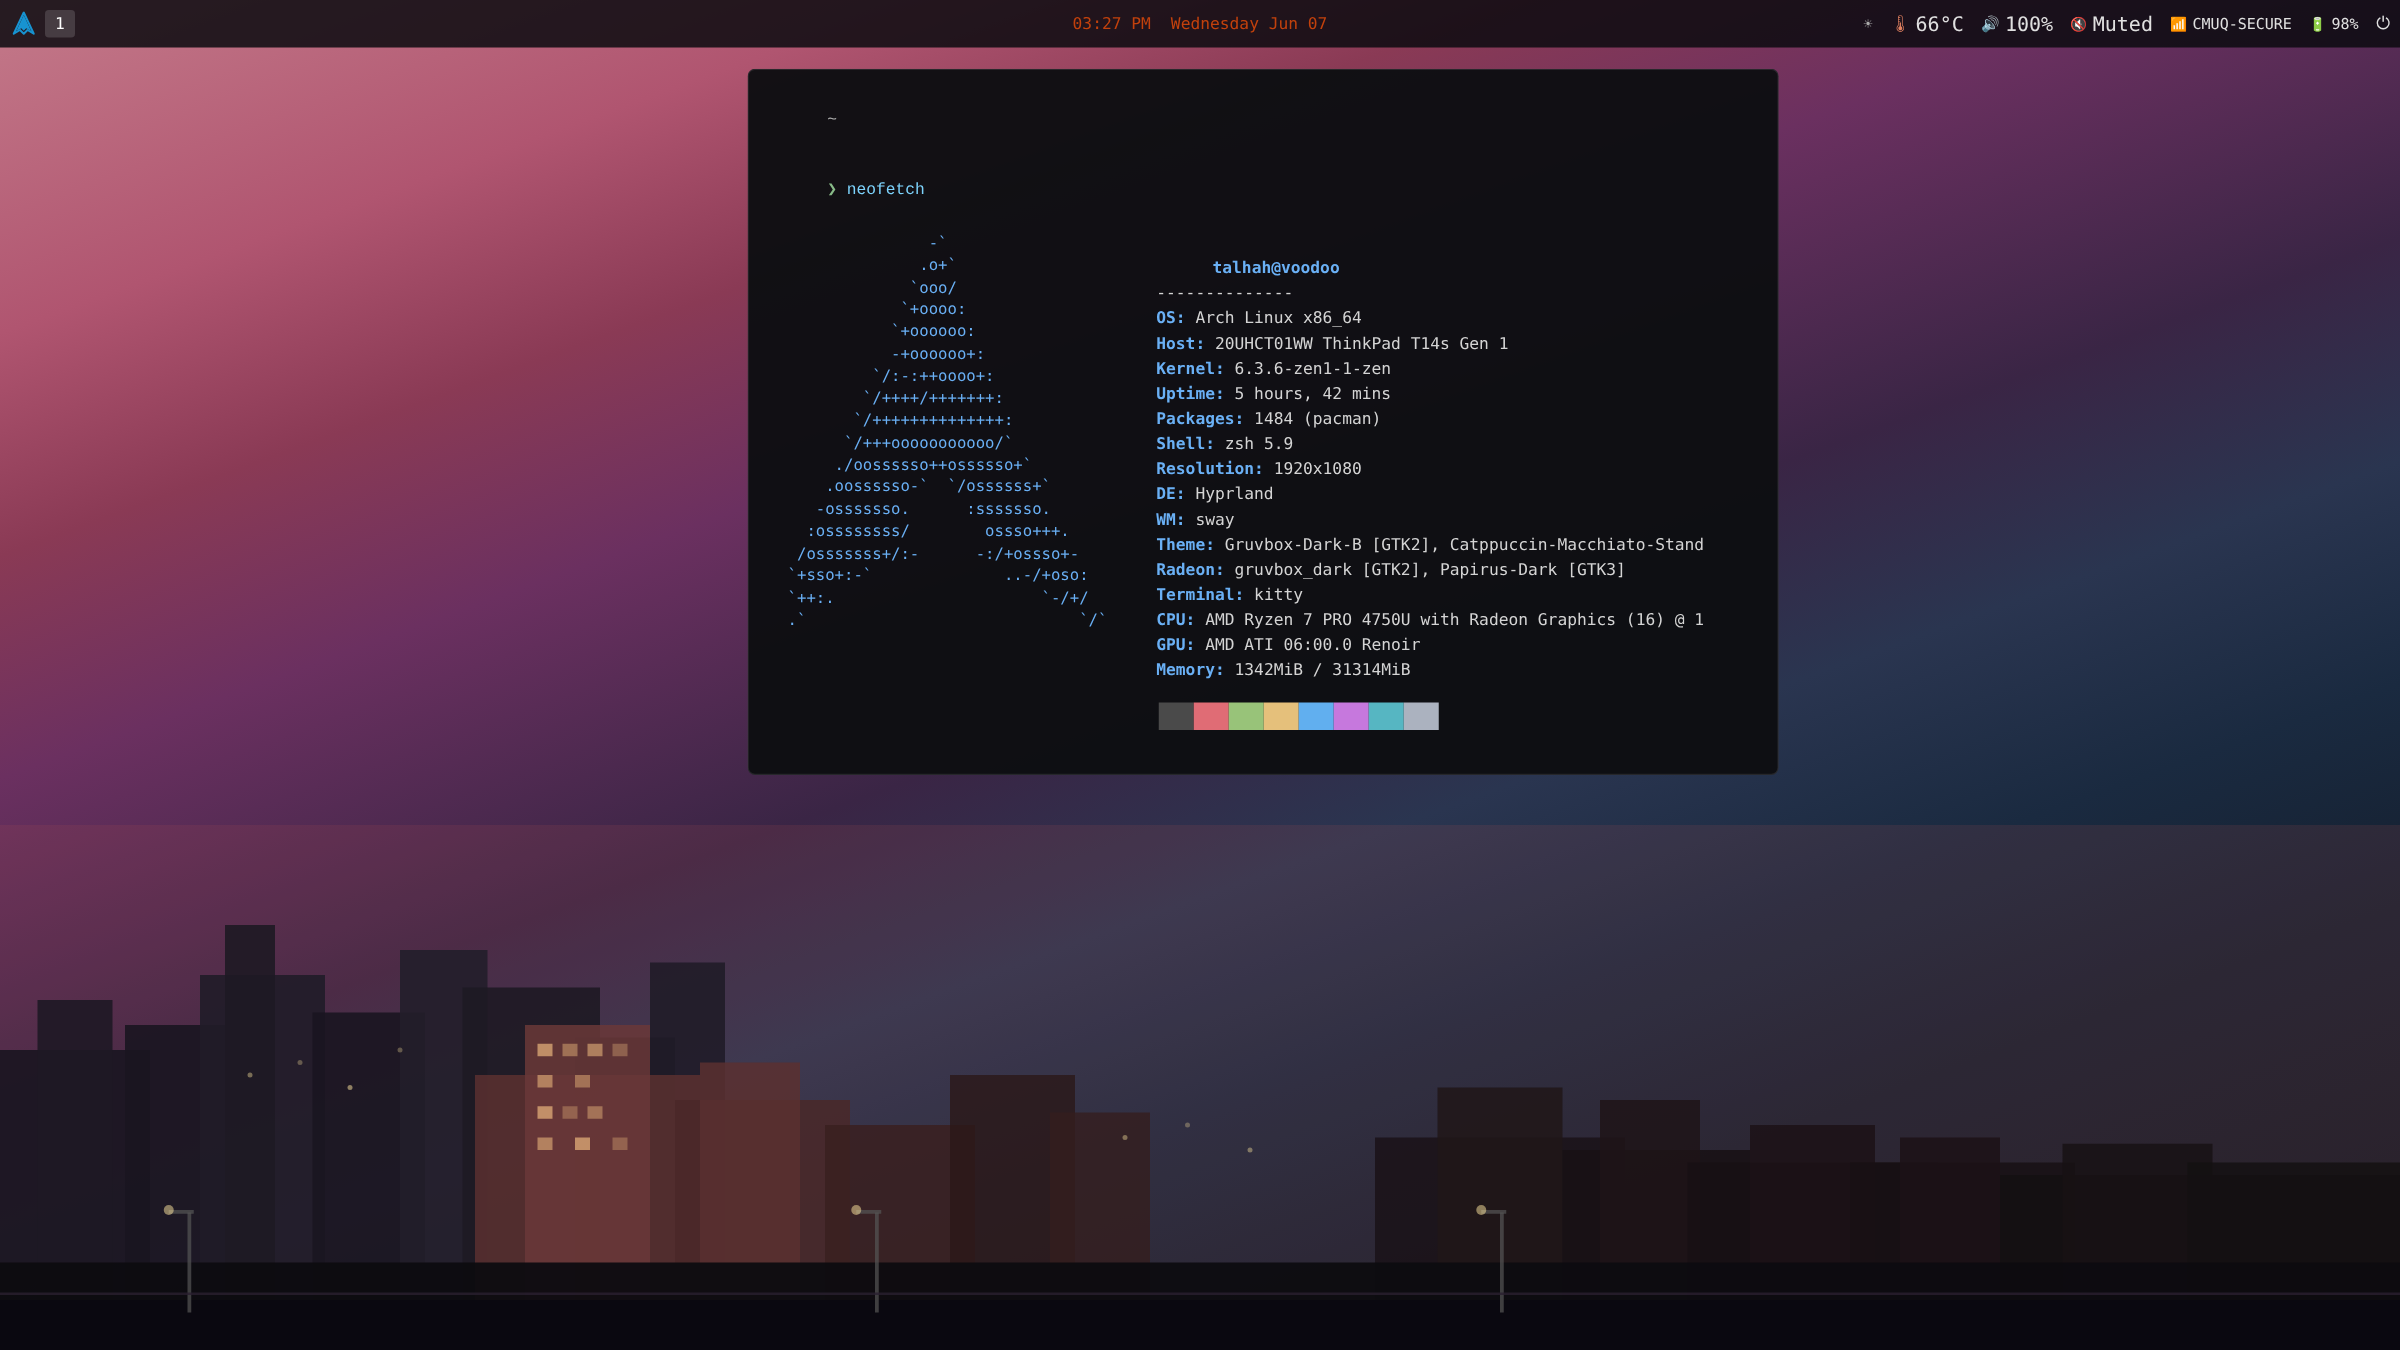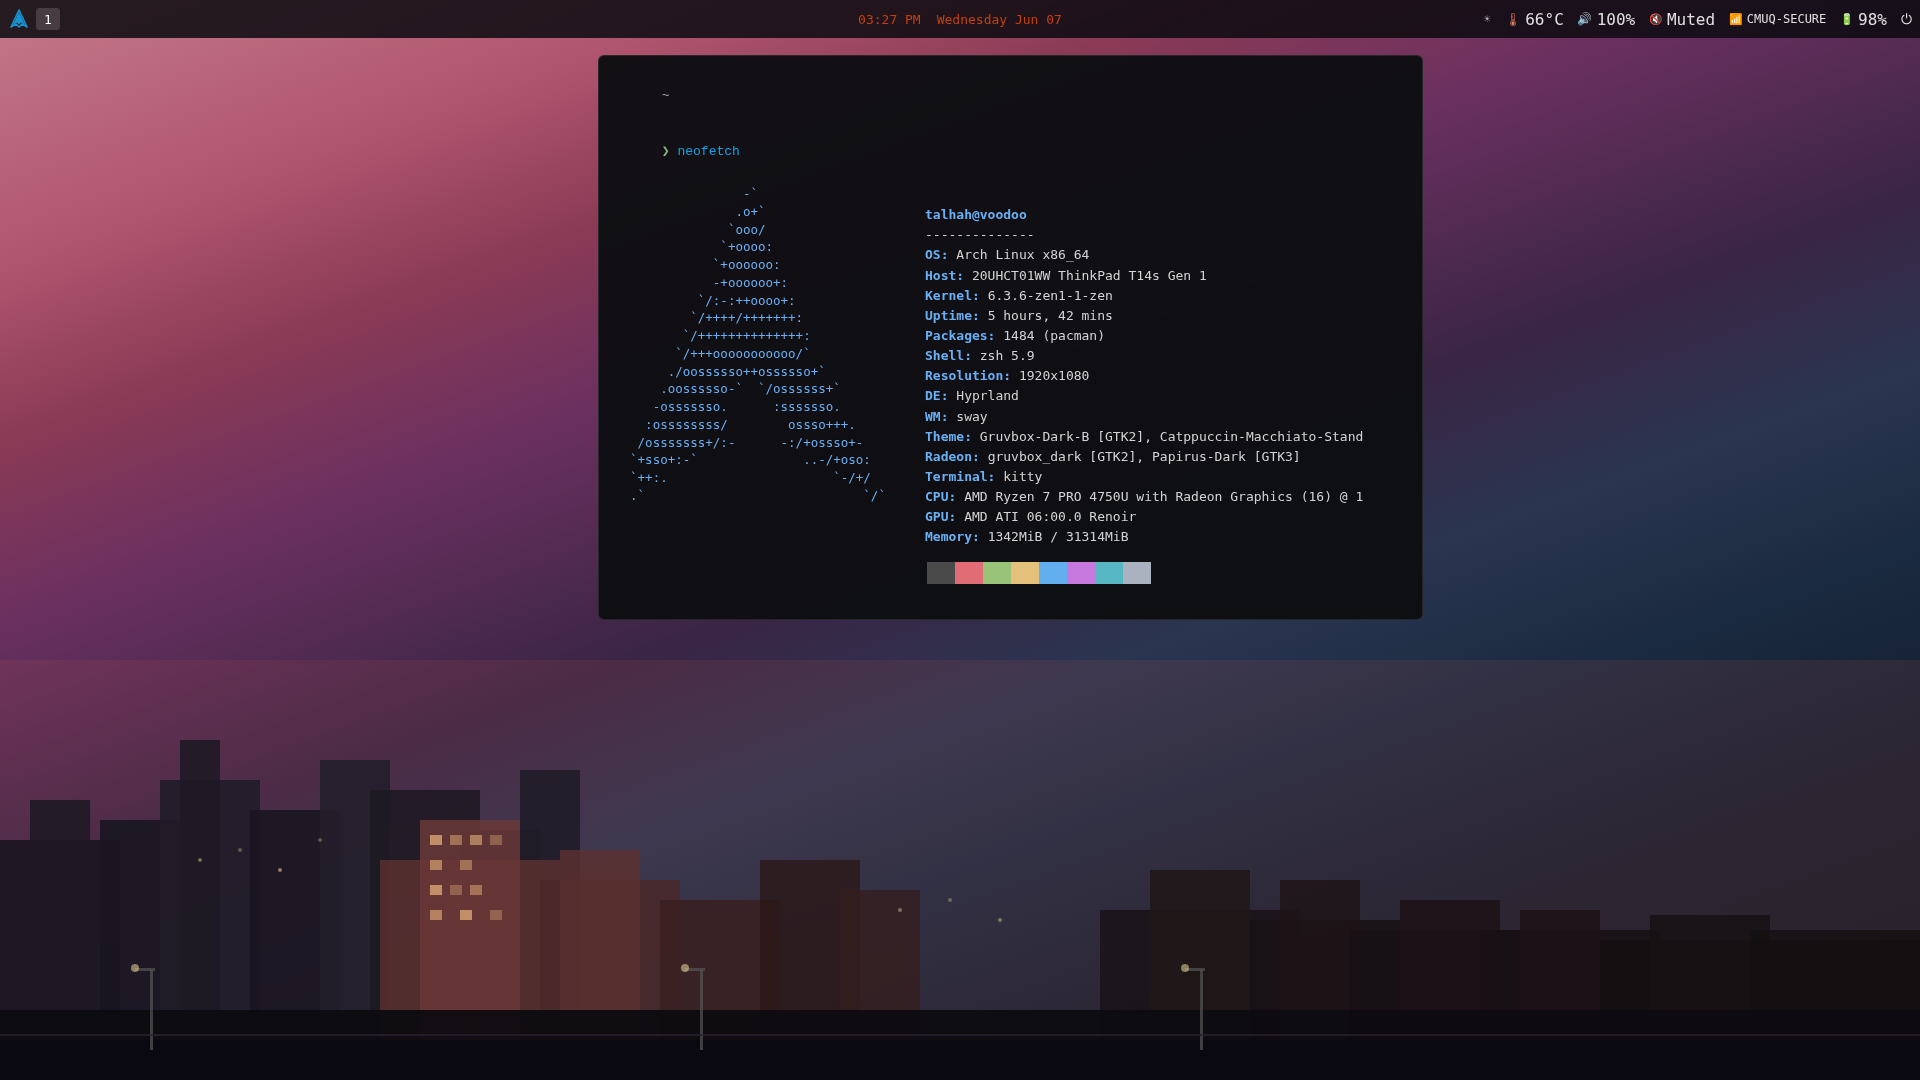--- a/index.html
+++ b/index.html
@@ -127,21 +127,21 @@
       line-height: 1.45;
       white-space: pre;
     }
 
     .term-prompt {
       color: #aaa;
       font-size: 13px;
     }
 
     .term-cmd {
-      color: #0ea5e9;
+      color: #7dd3fc;
     }
 
     #neofetch-area {
       display: flex;
       gap: 0px;
       margin-top: 4px;
     }
 
     #ascii-art {
       color: #6ab0f5;
@@ -314,21 +314,21 @@
     <div class="status-item">
       <span style="font-size:11px;">🔇</span>
       <span style="font-size:16px;">Muted</span>
     </div>
     <div class="status-item">
       <span style="font-size:11px;">📶</span>
       <span style="font-size:12px;">CMUQ-SECURE</span>
     </div>
     <div class="status-item">
       <span style="font-size:11px;">🔋</span>
-      <span style="font-size:16px;">98%</span>
+      <span style="font-size:12px;">98%</span>
     </div>
     <div class="status-item">
       <span style="font-size:14px;">⏻</span>
     </div>
   </div>
 </div>
 
 <div id="terminal">
   <div id="terminal-content">
 
@@ -354,21 +354,21 @@
        ./oossssso++ossssso+`
       .oossssso-`  `/ossssss+`
      -osssssso.      :sssssso.
     :ossssssss/        ossso+++.
    /osssssss+/:-      -:/+ossso+-
   `+sso+:-`              ..-/+oso:
   `++:.                      `-/+/
   .`                             `/`</div>
 
       <div id="sysinfo">
-<span style="color:#6ab0f5;font-weight:bold;">talhah@voodoo</span>
+<span style="color:#6ab0f5;font-weight:bold;margin-left:45px;">talhah@voodoo</span>
 <span style="color:#d4d4d4;">--------------</span>
 <span><span class="info-key">OS: </span><span class="info-val">Arch Linux x86_64</span></span>
 <span><span class="info-key">Host: </span><span class="info-val">20UHCT01WW ThinkPad T14s Gen 1</span></span>
 <span><span class="info-key">Kernel: </span><span class="info-val">6.3.6-zen1-1-zen</span></span>
 <span><span class="info-key">Uptime: </span><span class="info-val">5 hours, 42 mins</span></span>
 <span><span class="info-key">Packages: </span><span class="info-val">1484 (pacman)</span></span>
 <span><span class="info-key">Shell: </span><span class="info-val">zsh 5.9</span></span>
 <span><span class="info-key">Resolution: </span><span class="info-val">1920x1080</span></span>
 <span><span class="info-key">DE: </span><span class="info-val">Hyprland</span></span>
 <span><span class="info-key">WM: </span><span class="info-val">sway</span></span>

